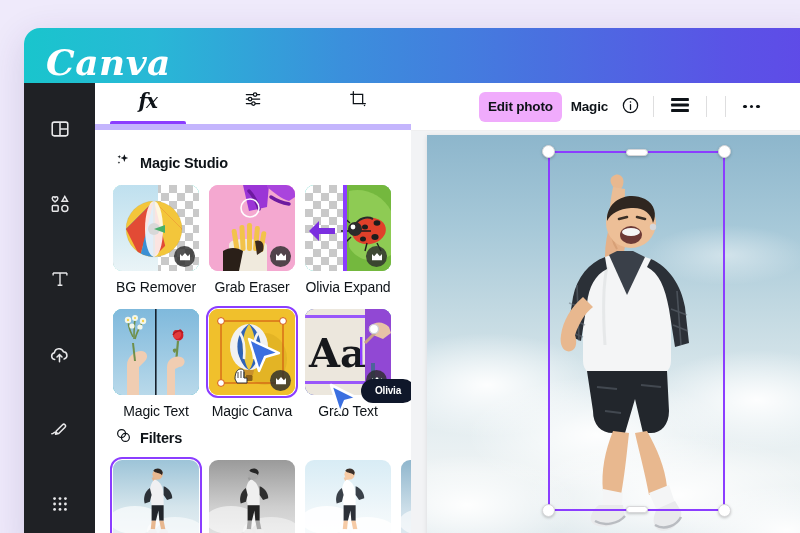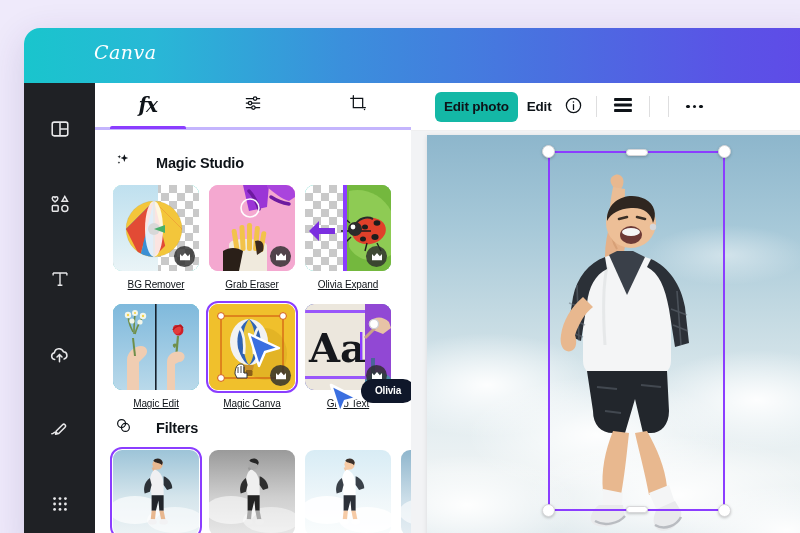--- a/index.html
+++ b/index.html
@@ -31,24 +31,23 @@
   .titlebar {
     position: absolute; left: 0; top: 0;
     width: 800px; height: 55px;
     background: linear-gradient(90deg,#19c5cd 0%,#28b8d6 16%,#3b8fdc 40%,#4a6fe0 66%,#5a53e6 88%,#6049e8 100%);
   }
   .brand {
     position: absolute; left: 22px; top: 13px;
     color: #fff;
     font-family: "DejaVu Serif", serif;
     font-style: italic;
-    font-weight: 400;
-    font-size: 19px;
+    font-weight: 700;
+    font-size: 36px;
     letter-spacing: .5px;
-    margin-left: 48px;
   }
 
   
   .rail {
     position: absolute; left: 0; top: 55px;
     width: 71px; height: 465px;
     background: #1f2125;
     display: flex; flex-direction: column;
     align-items: center;
     padding-top: 26px;
@@ -67,22 +66,22 @@
     position: absolute; left: 71px; top: 55px;
     width: 316px; height: 465px;
     background: #ffffff;
     overflow: hidden;
   }
 
   .tabs {
     position: relative;
     height: 47px;
     display: flex;
-    align-items: center;
-    border-bottom: 3px solid #c4b5fd;
+    align-items: flex-end;
+    border-bottom: 6px solid #c4b5fd;
   }
   .tab {
     flex: 1;
     height: 47px;
     display: flex; align-items: center; justify-content: center;
     cursor: pointer;
     position: relative;
   }
   .tab .fx {
     font-family: "DejaVu Serif", serif;
@@ -97,21 +96,21 @@
     position: absolute;
     left: 14%; right: 14%;
     bottom: 0; height: 3px;
     background: #8b3dff;
     border-radius: 2px 2px 0 0;
   }
 
   .panel-body { padding: 14px 18px 0 18px; }
 
   .section-head {
-    display: flex; align-items: center; gap: 24px;
+    display: flex; align-items: center; gap: 8px;
     margin: 8px 0 12px 2px;
   }
   .section-title {
     font-size: 14.5px;
     font-weight: 700;
     color: #0e1318;
     letter-spacing: -.2px;
   }
 
   .tiles { display: flex; gap: 10px; }
@@ -123,25 +122,24 @@
     overflow: hidden;
     background: #14b8a6;
   }
   .thumb.selected {
     outline: 2.5px solid #8b3dff;
     outline-offset: 1.5px;
   }
   .tile-label {
     margin-top: 8px;
     text-align: center;
-    font-size: 10px;
+    font-size: 14px;
     color: #0e1318;
     letter-spacing: -.1px;
     white-space: nowrap;
-    text-decoration: underline;
   }
   .crown {
     position: absolute; right: 4px; bottom: 4px;
     width: 21px; height: 21px;
     border-radius: 50%;
     background: rgba(45,45,45,.82);
     display: flex; align-items: center; justify-content: center;
   }
 
   .checker {
@@ -207,21 +205,21 @@
     height: 30px;
     padding: 0 9px;
     border-radius: 6px;
     font-size: 13.5px;
     font-weight: 700;
     color: #0e1318;
     cursor: pointer;
     white-space: nowrap;
     letter-spacing: -.2px;
   }
-  .tb-btn.active { background: #14b8a6; }
+  .tb-btn.active { background: #f0abfc; margin-left: 44px; }
   .tb-sep {
     width: 1px; height: 21px;
     background: #dededf;
     margin: 0 9px;
   }
   .tb-dots {
     display: flex; align-items: center; gap: 3px;
     padding: 0 8px; height: 30px; cursor: pointer;
   }
   .tb-dots i {
@@ -540,21 +538,21 @@
                   <path d="M66 22 C60 18 58 26 62 30 C66 34 72 30 70 24 C69 20 66 19 66 22Z" fill="#cf1f28"></path>
                   <path d="M62 22 C58 24 60 30 64 30 C68 30 70 24 66 21 Z" fill="#e23b3b"></path>
                   <path d="M60 26 C62 22 68 20 70 24" stroke="#b01820" stroke-width="1.4" fill="none"></path>
                   <path d="M65 32 L63 54" stroke="#6f8f4a" stroke-width="2.2"></path>
                   <path d="M64 40 C60 38 58 42 62 44" fill="#6f8f4a"></path>
                 </g>
                 <path d="M54 86 L54 58 C54 50 62 46 68 48 C74 50 72 58 66 58 L62 60 L62 86 Z" fill="#f0cdb2"></path>
                 <rect x="42" y="0" width="1.6" height="86" fill="#16212c"></rect>
               </svg>
             </div>
-            <div class="tile-label">Magic Edit</div>
+            <div class="tile-label">Magic Text</div>
           </div>
 
           <div class="tile">
             <div class="thumb selected" style="background:#efc02a;">
               <svg viewBox="0 0 86 86" width="86" height="86" style="position:absolute;inset:0">
                 <rect width="86" height="86" fill="#f0c02c"></rect>
                 <ellipse cx="56" cy="50" rx="22" ry="26" fill="#d9a921" opacity=".55"></ellipse>
                 <g>
                   <ellipse cx="40" cy="38" rx="19" ry="23" fill="#f2f2f2"></ellipse>
                   <path d="M40 15 C30 22 27 32 29 44 C32 54 36 59 40 61 C44 59 48 54 51 44 C53 32 50 22 40 15Z" fill="#2f63b5"></path>
@@ -733,21 +731,21 @@
         <div class="cursor-badge">Olivia</div>
       </div>
     </div>
 
     <div class="editor">
 
       <div class="toolbar">
 
         <div class="tb-btn active">Edit photo</div>
 
-        <div class="tb-btn">Edit</div>
+        <div class="tb-btn">Magic</div>
 
         <div class="tb-btn" style="padding:0 4px;">
           <span>
             <svg width="19" height="19" viewBox="0 0 24 24" fill="none" stroke="#0e1318" stroke-width="1.6">
               <circle cx="12" cy="12" r="9"></circle>
               <line x1="12" y1="11" x2="12" y2="17" stroke-linecap="round"></line>
               <circle cx="12" cy="7.6" r="1" fill="#0e1318" stroke="none"></circle>
             </svg>
           </span>
         </div>

